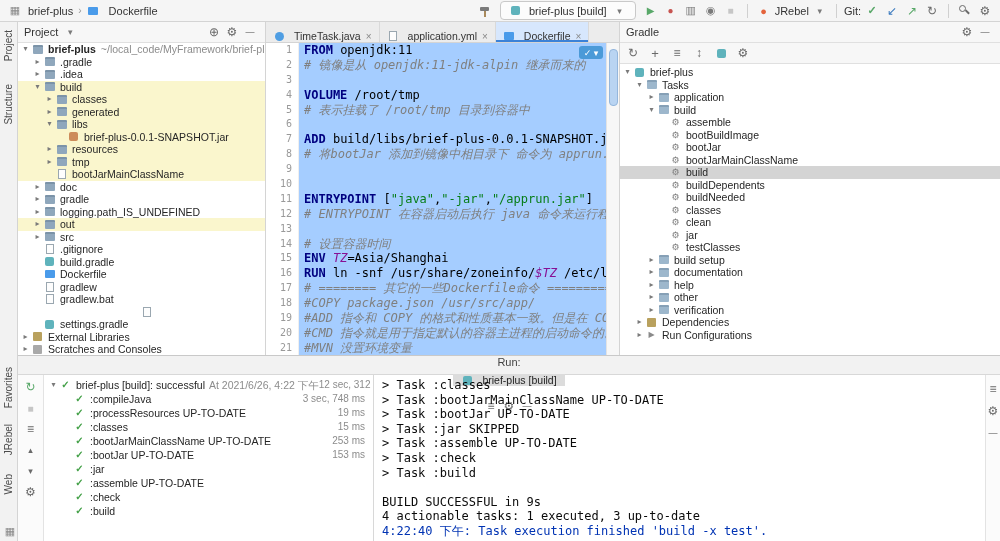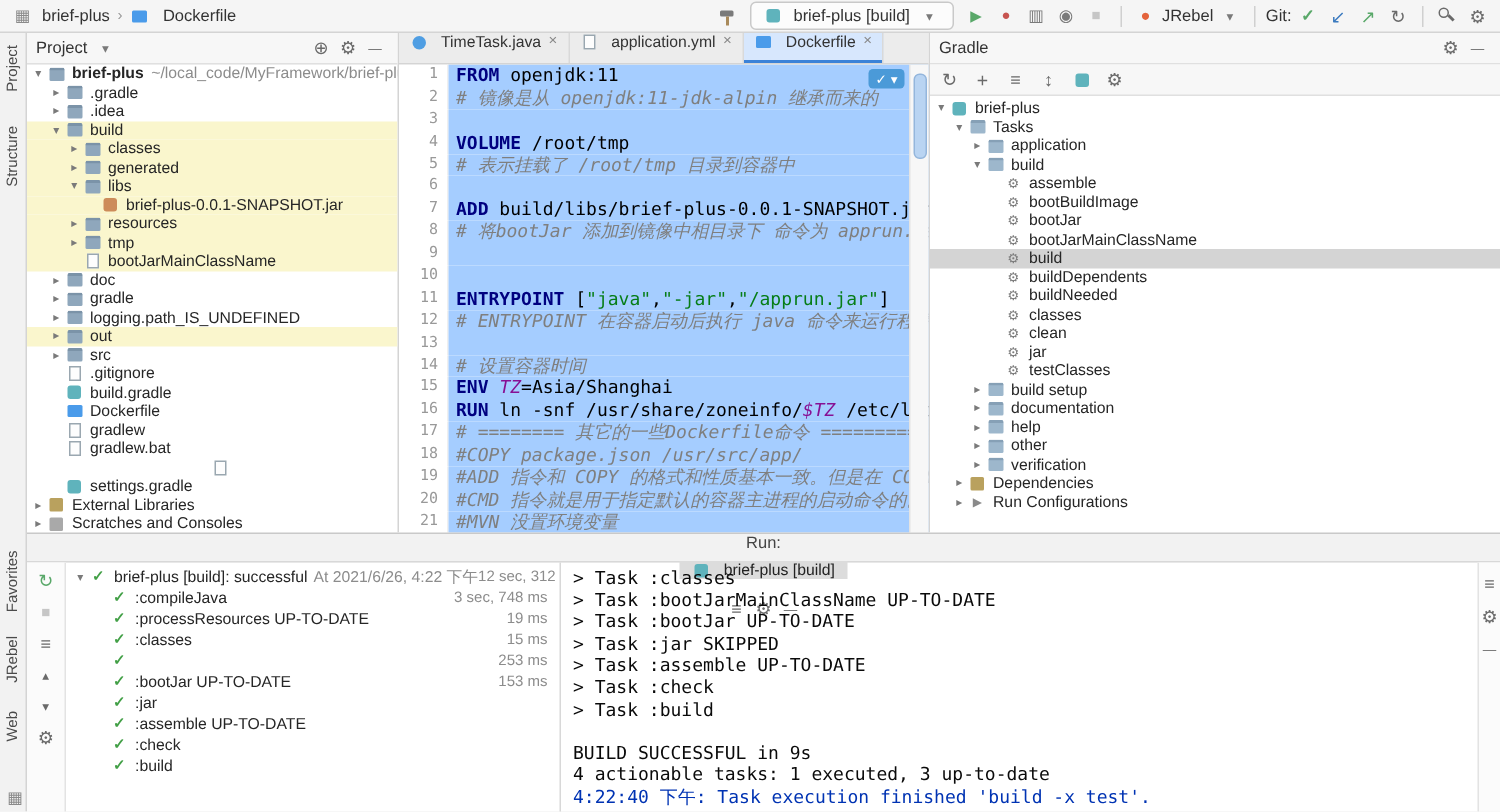--- a/index.html
+++ b/index.html
@@ -87,21 +87,21 @@
   .trow .arrow{width:11px;text-align:center;color:#7a7a7a;font-size:8px;flex:none;}
   .trow .tlabel{color:#262626;}
   .trow .bold{font-weight:bold;}
   .trow .thint{color:#8c8c8c;margin-left:5px;}
   .trow.yellow{background:#faf6cd;}
   .trow.selected{background:#d4d4d4;}
 
   
   .editor{position:absolute;left:266px;top:22px;width:354px;height:333px;background:#fff;border-right:1px solid #d4d4d4;box-sizing:border-box;}
   .tabbar{height:20px;background:#ececec;border-bottom:1px solid #d4d4d4;display:flex;align-items:stretch;}
-  .etab{display:flex;align-items:flex-start;gap:4px;padding:0 7px;border-right:1px solid #d9d9d9;font-size:10.5px;color:#333;}
+  .etab{display:flex;align-items:flex-end;gap:4px;padding:0 7px;border-right:1px solid #d9d9d9;font-size:10.5px;color:#333;}
   .etab.active{background:#d7e7fd;box-shadow:inset 0 -2px 0 #3b82d8;}
   .tclose{color:#888;font-size:10px;margin-left:1px;}
   .tclose::before{content:"×";}
   .code-wrap{position:relative;height:313px;overflow:hidden;display:flex;flex-direction:column;}
   .code-row{display:flex;flex:0 0 14.905px;height:14.905px;line-height:14.9px;font-family:"DejaVu Sans Mono",monospace;font-size:12px;white-space:pre;}
   .lno{width:26px;flex:none;text-align:right;padding-right:6px;color:#999;background:#fff;font-size:10px;border-right:1px solid #efefef;font-family:"DejaVu Sans Mono",monospace;}
   .ltext{flex:1;background:#a5cdff;padding-left:5px;overflow:hidden;}
   .tok-kw{color:#000080;font-weight:bold;}
   .tok-p{color:#000;}
   .tok-c{color:#7f7f7f;font-style:italic;}
@@ -546,20 +546,21 @@
           </div>
           <div class="rtrow" style="padding-left: 18px;">
             <span class="arrow"></span>
             <span class="tico ic-check"></span>
             <span>:classes</span>
             <span class="rtime">15 ms</span>
           </div>
           <div class="rtrow" style="padding-left: 18px;">
             <span class="arrow"></span>
             <span class="tico ic-check"></span>
+            <span>:bootJarMainClassName UP-TO-DATE</span>
             <span class="rtime">253 ms</span>
           </div>
           <div class="rtrow" style="padding-left: 18px;">
             <span class="arrow"></span>
             <span class="tico ic-check"></span>
             <span>:bootJar UP-TO-DATE</span>
             <span class="rtime">153 ms</span>
           </div>
           <div class="rtrow" style="padding-left: 18px;">
             <span class="arrow"></span>

